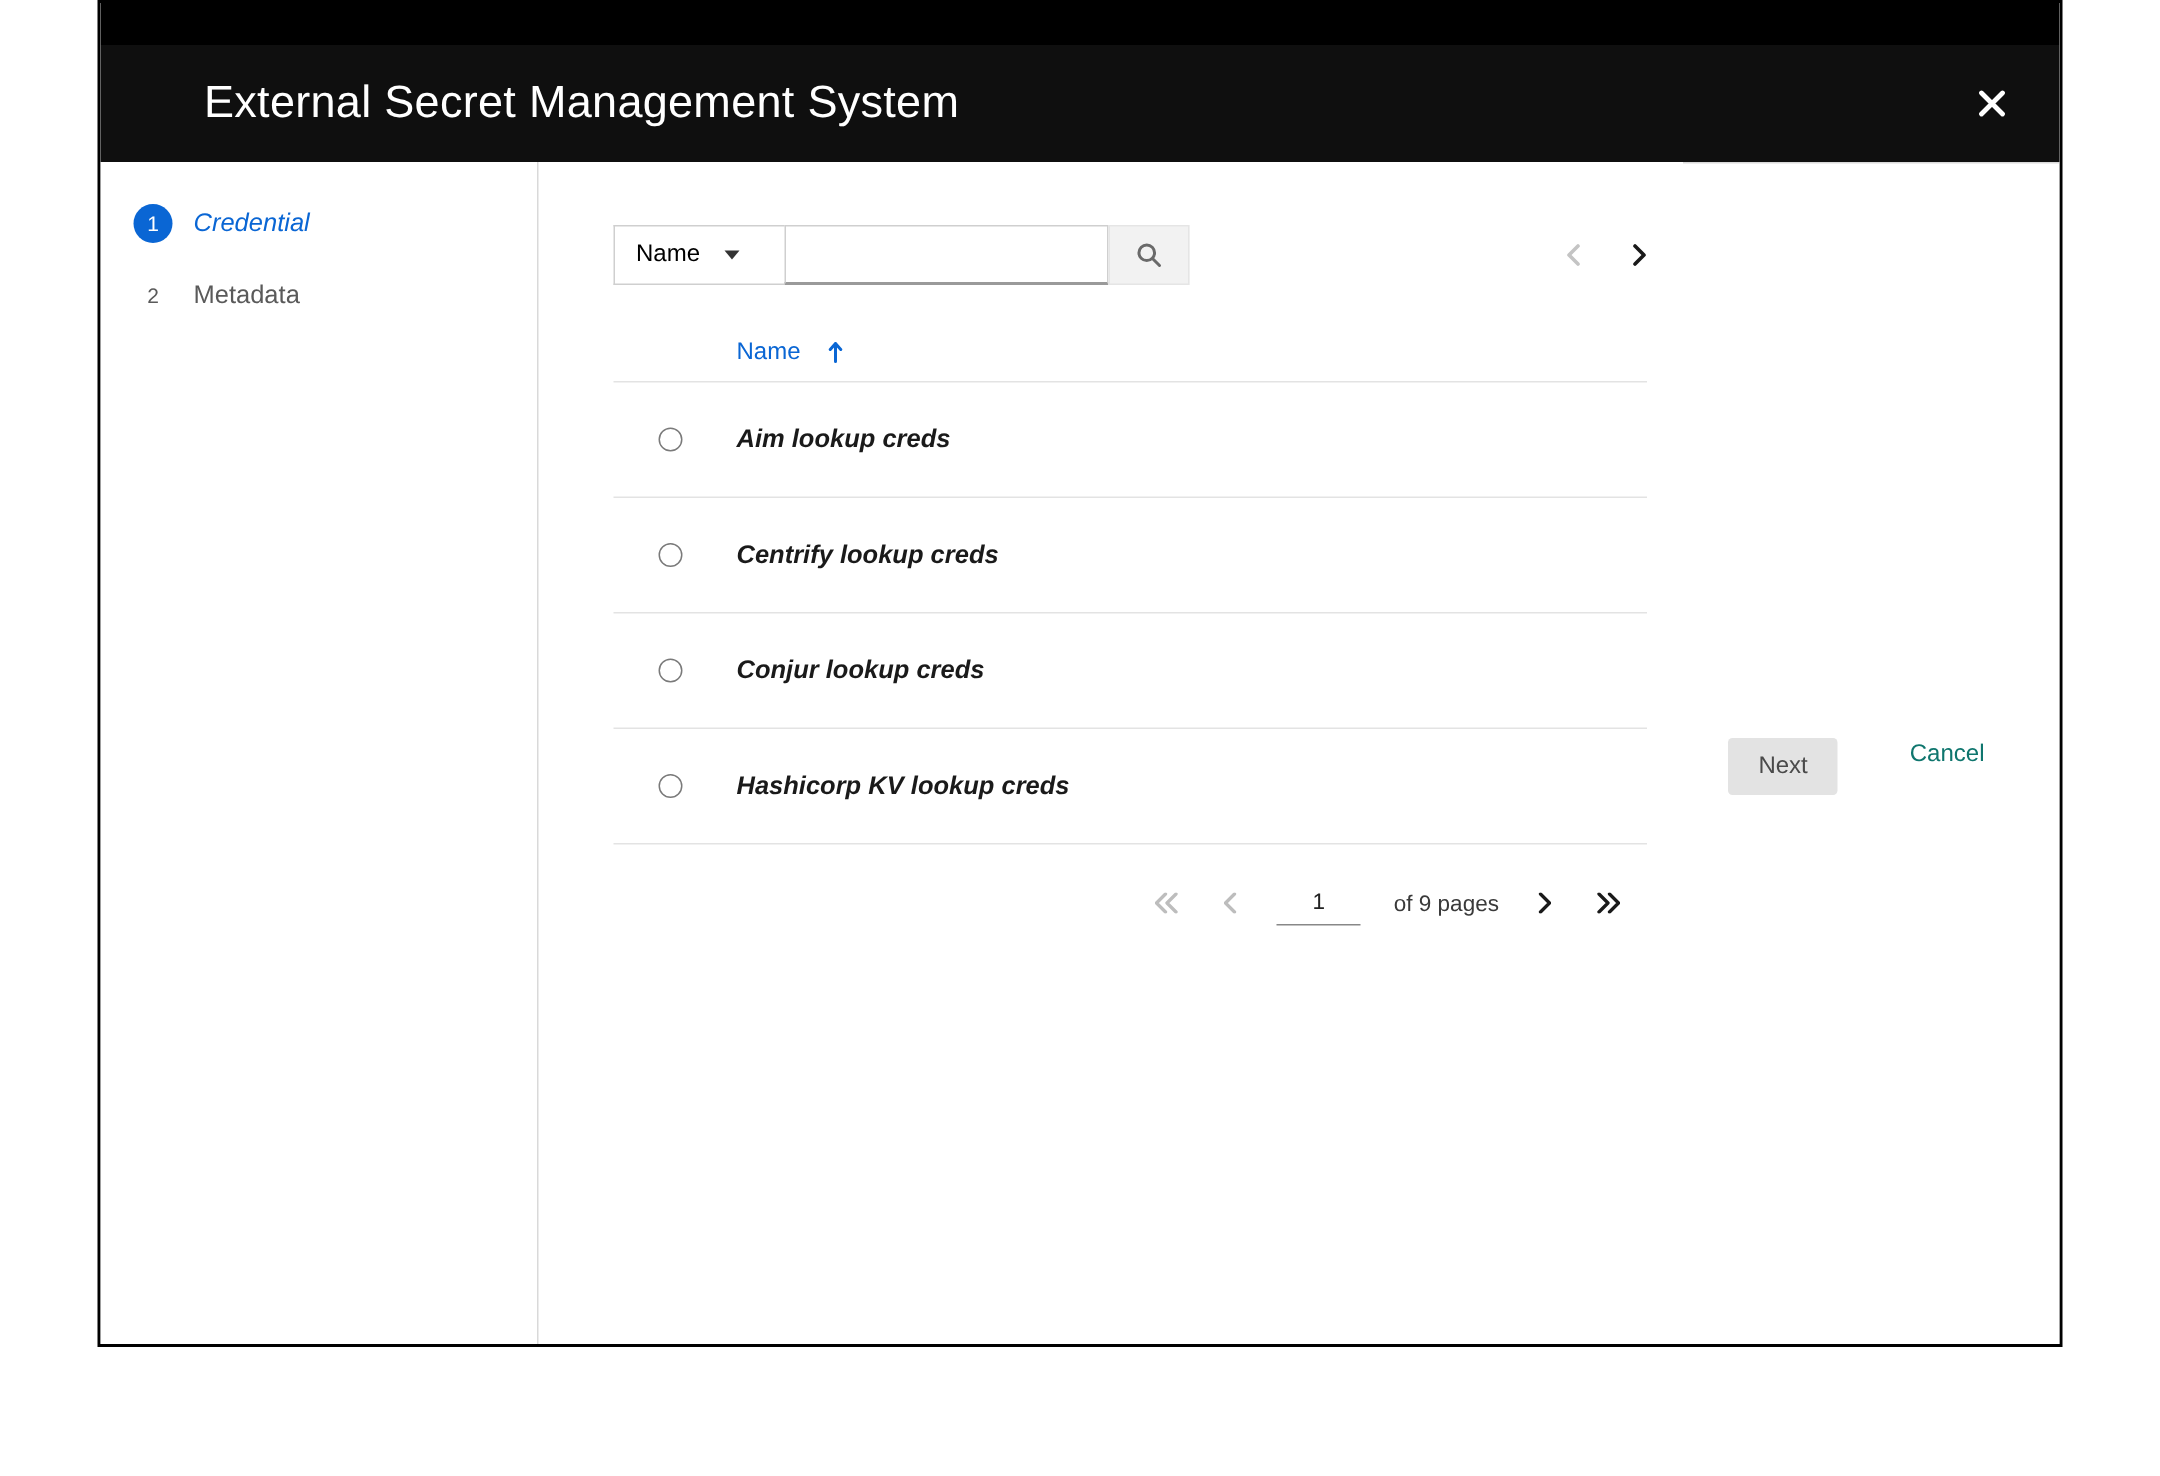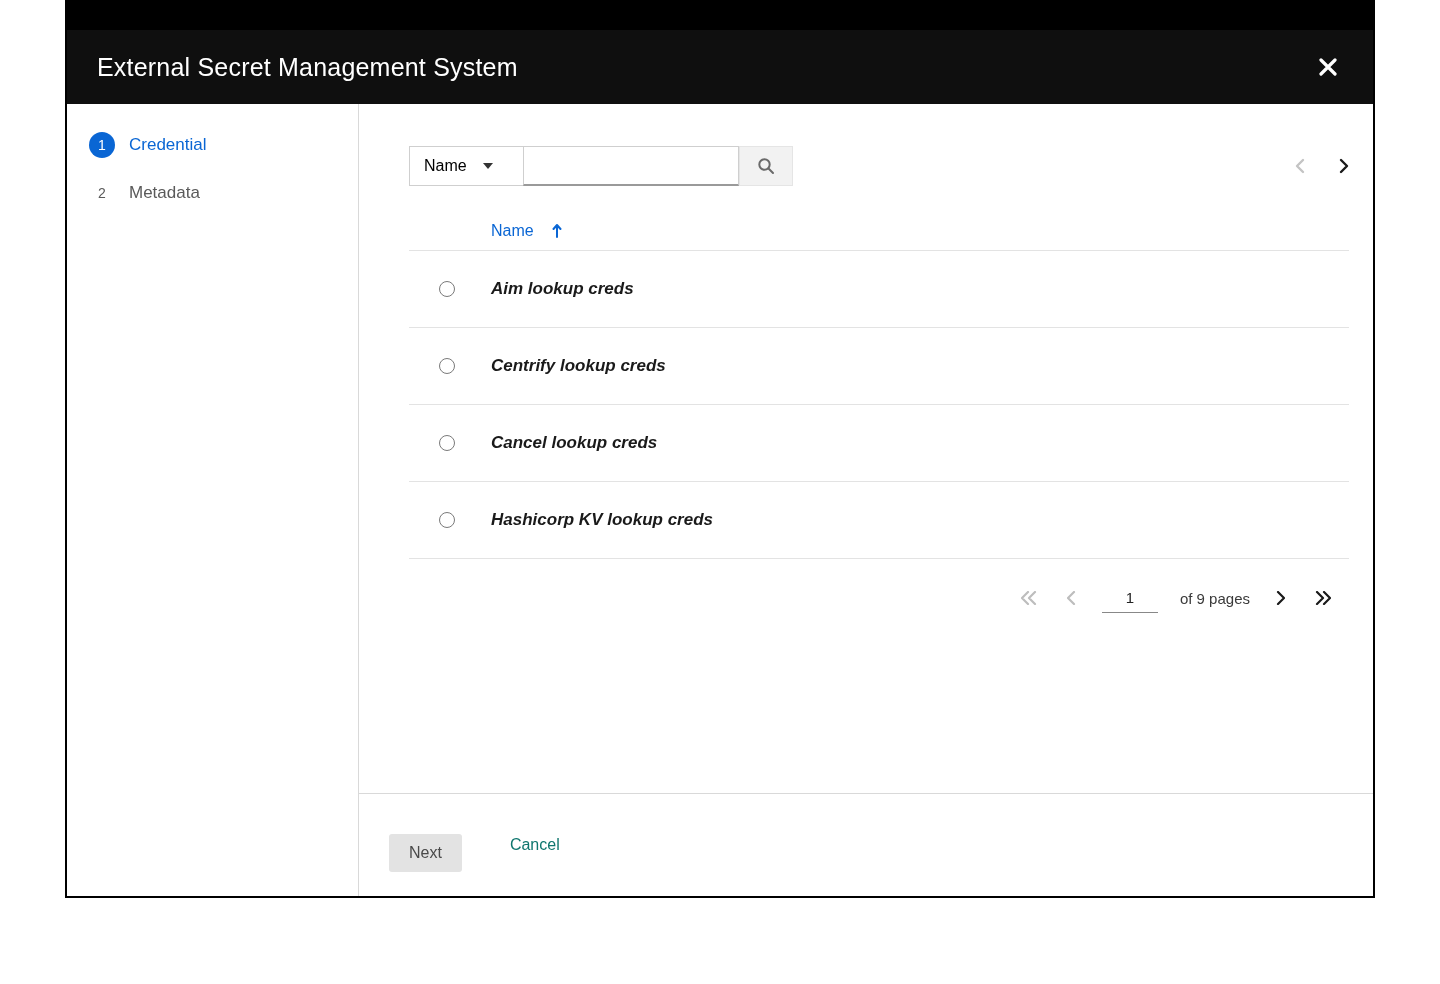--- a/index.html
+++ b/index.html
@@ -1,32 +1,32 @@
 <!DOCTYPE html>
 <html><head>
 <meta charset="utf-8">
 <style>
   * { box-sizing: border-box; margin: 0; padding: 0; }
   html, body { height: 100%; font-family: "Helvetica Neue", Helvetica, Arial, sans-serif; background: #fff; }
   .app-frame { border: 2px solid #000; width: 1310px; height: 898px; margin: 0 auto; display: flex; flex-direction: column; overflow: hidden; }
   .top-bar { height: 28px; background: #000; }
   .header { background: #0f0f0f; color: #fff; display: flex; align-items: center; justify-content: space-between; padding: 22px 30px 22px 30px; }
-  .header h1 { font-size: 25px; font-weight: 500; letter-spacing: 0.2px; }
+  .header h1 { font-size: 30px; font-weight: 500; letter-spacing: 0.2px; margin-left: 39px; }
   .close-btn { color: #fff; cursor: pointer; font-size: 22px; line-height: 1; padding: 6px; }
   .body { flex: 1; display: flex; overflow: hidden; background: #fff; }
   .sidebar { width: 292px; border-right: 1px solid #d9d9d9; padding: 28px 22px; }
   .step { display: flex; align-items: center; gap: 14px; margin-bottom: 22px; cursor: pointer; }
   .step-num { width: 26px; height: 26px; border-radius: 50%; display: flex; align-items: center; justify-content: center; font-size: 14px; }
   .step-num.active { background: #0a66d4; color: #fff; }
   .step-num.inactive { color: #5a5a5a; background: transparent; }
   .step-label { font-size: 17px; }
-  .step-label.active { color: #0a66d4; font-weight: 400; }
+  .step-label.active { color: #0a66d4; font-weight: 400; font-style: italic; }
   .step-label.inactive { color: #5a5a5a; }
 
-  .main { flex: 1; display: flex; flex-direction: column; overflow: hidden; position: relative; justify-content: space-between; }
+  .main { flex: 1; display: flex; overflow: hidden; position: relative; justify-content: space-between; }
   .scroll { flex: 1; overflow-y: auto; padding: 42px 24px 20px 50px; }
   
   .scroll::-webkit-scrollbar { width: 14px; }
   .scroll::-webkit-scrollbar-thumb { background: #c9c9c9; border-radius: 6px; }
   .scroll::-webkit-scrollbar-track { background: #f1f1f1; }
 
   .toolbar { display: flex; align-items: center; justify-content: space-between; margin-bottom: 36px; }
   .search-group { display: flex; align-items: stretch; height: 40px; }
   .filter-select { border: 1px solid #cfcfcf; border-right: none; background: #fff; padding: 0 14px; display: flex; align-items: center; gap: 16px; font-size: 16px; cursor: pointer; min-width: 114px; }
   .caret-down { width: 0; height: 0; border-left: 5px solid transparent; border-right: 5px solid transparent; border-top: 6px solid #333; }
@@ -129,21 +129,21 @@
           <div class="row">
             <div class="radio"></div>
             <div class="label">Aim lookup creds</div>
           </div>
           <div class="row">
             <div class="radio"></div>
             <div class="label">Centrify lookup creds</div>
           </div>
           <div class="row">
             <div class="radio"></div>
-            <div class="label">Cancel lookup creds</div>
+            <div class="label">Conjur lookup creds</div>
           </div>
           <div class="row">
             <div class="radio"></div>
             <div class="label">Hashicorp KV lookup creds</div>
           </div>
         </div>
 
         <div class="pager">
           <span class="nav">
             <svg width="16" height="14" viewBox="0 0 16 14">

